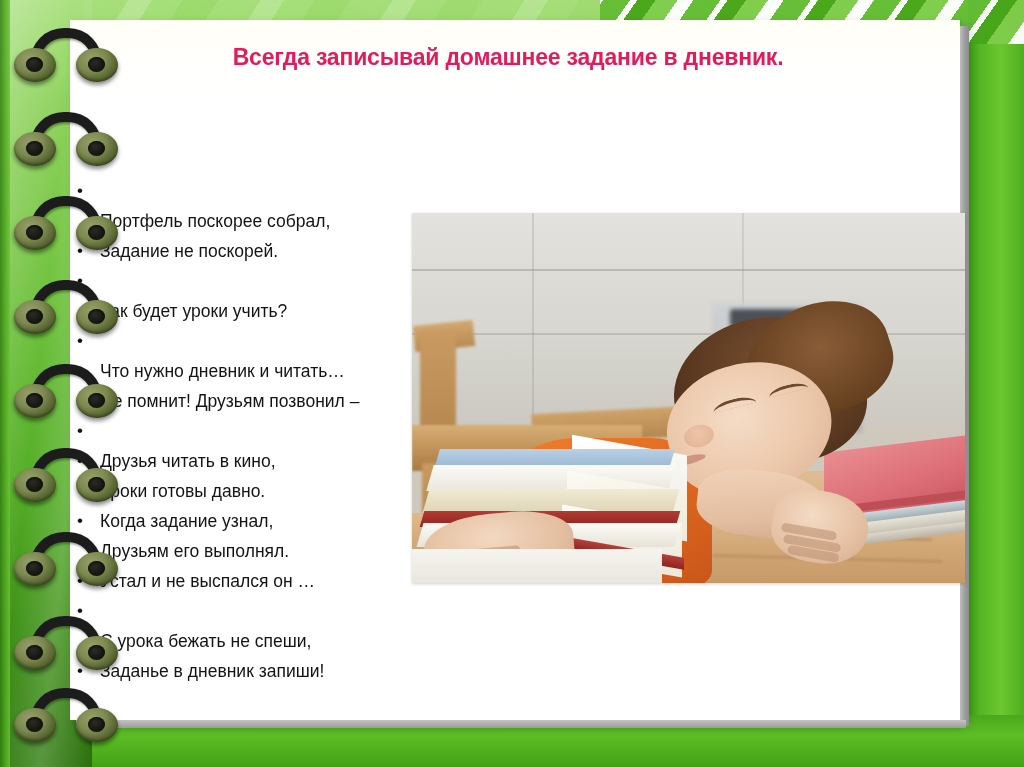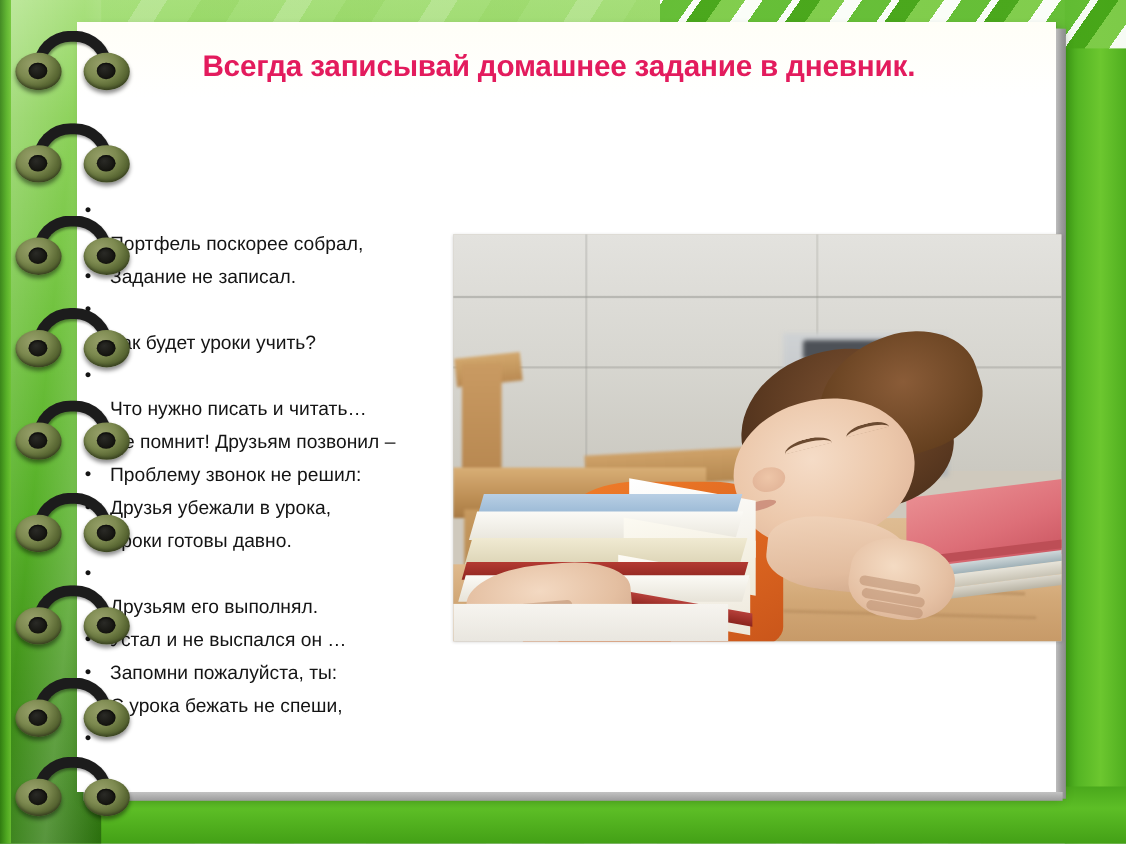--- a/index.html
+++ b/index.html
@@ -126,21 +126,21 @@
     background:radial-gradient(ellipse at 40% 35%, #2a2a26 0%, #14140f 70%, #0c0c08 100%);
     box-shadow: inset 0 1px 2px rgba(0,0,0,.7);
   }
   .washer.left  { left:0px; }
   .washer.right { left:62px; }
 
   
   .title {
     position:absolute; left:98px; top:42px; width:820px;
     text-align:center;
-    font-size:27px; font-weight:bold;
+    font-size:23px; font-weight:bold;
     line-height:1.34;
     color:#E31B5D;
     letter-spacing:-0.2px;
   }
 
   
   .poem {
     position:absolute; left:60px; top:176px; width:345px;
   }
   .poem-line {
@@ -321,73 +321,73 @@
   <div class="poem">
     <div class="poem-line">
       <span class="bullet">•</span>
     </div>
     <div class="poem-line nobullet">
       <span class="bullet"></span>
       <span class="txt">Портфель поскорее собрал,</span>
     </div>
     <div class="poem-line">
       <span class="bullet">•</span>
-      <span class="txt">Задание не записал.</span>
+      <span class="txt">Задание не поскорей.</span>
     </div>
     <div class="poem-line">
       <span class="bullet">•</span>
     </div>
     <div class="poem-line nobullet">
       <span class="bullet"></span>
       <span class="txt">Как будет уроки учить?</span>
     </div>
     <div class="poem-line">
       <span class="bullet">•</span>
     </div>
     <div class="poem-line">
       <span class="bullet">•</span>
-      <span class="txt">Что нужно писать и читать…</span>
+      <span class="txt">Что нужно дневник и читать…</span>
     </div>
     <div class="poem-line nobullet">
       <span class="bullet"></span>
       <span class="txt">Не помнит! Друзьям позвонил –</span>
     </div>
     <div class="poem-line">
       <span class="bullet">•</span>
-      <span class="txt">Проблему звонок не решил:</span>
-    </div>
-    <div class="poem-line">
-      <span class="bullet">•</span>
-      <span class="txt">Друзья убежали в урока,</span>
+    </div>
+    <div class="poem-line">
+      <span class="bullet">•</span>
+      <span class="txt">Друзья читать в кино,</span>
     </div>
     <div class="poem-line nobullet">
       <span class="bullet"></span>
       <span class="txt">Уроки готовы давно.</span>
     </div>
     <div class="poem-line">
       <span class="bullet">•</span>
+      <span class="txt">Когда задание узнал,</span>
     </div>
     <div class="poem-line nobullet">
       <span class="bullet"></span>
       <span class="txt">Друзьям его выполнял.</span>
     </div>
     <div class="poem-line">
       <span class="bullet">•</span>
       <span class="txt">Устал и не выспался он …</span>
     </div>
     <div class="poem-line">
       <span class="bullet">•</span>
-      <span class="txt">Запомни пожалуйста, ты:</span>
     </div>
     <div class="poem-line nobullet">
       <span class="bullet"></span>
       <span class="txt">С урока бежать не спеши,</span>
     </div>
     <div class="poem-line">
       <span class="bullet">•</span>
+      <span class="txt">Заданье в дневник запиши!</span>
     </div>
   </div>
 
   <div class="photo">
     <div class="ph wall"></div>
     <div class="ph wall-tile1"></div>
     <div class="ph wall-tile2"></div>
     <div class="ph wall-tile3"></div>
     <div class="ph wall-tile4"></div>
 

